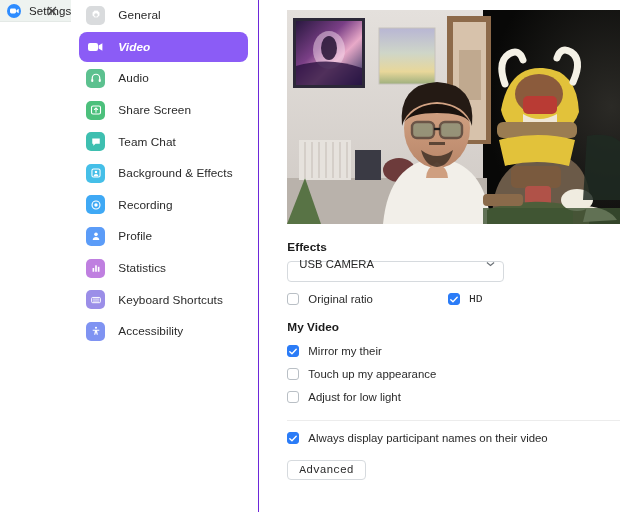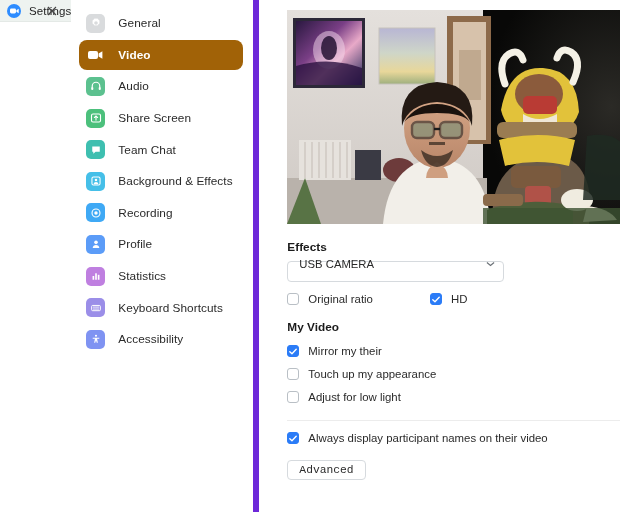--- a/index.html
+++ b/index.html
@@ -49,33 +49,32 @@
   
   .body {
     flex: 1 1 auto; display: flex; min-height: 0;
     position: relative;
   }
 
   
   .sidebar {
     width: 188px; flex: 0 0 188px;
     background: #ffffff;
-    padding-top: 8px;
-    border-right: 6px solid #6d28d9;
+    border-right: 1px solid #6d28d9;
     overflow: hidden;
   }
   .nav-item {
     height: 30.6px;
     margin: 0 10px 1px 8px;
     padding-left: 7px;
     border-radius: 8px;
     display: flex; align-items: center;
     cursor: pointer;
   }
-  .nav-item.active { background: #a16207; }
+  .nav-item.active { background: #8b5cf6; font-style: italic; }
   .nav-ico {
     width: 19px; height: 19px; flex: 0 0 19px;
     border-radius: 5px;
     display: flex; align-items: center; justify-content: center;
     color: #fff;
   }
   .nav-ico svg { display: block; }
   .nav-label {
     margin-left: 13px;
     font-size: 11.8px; color: #2a2a2a;
@@ -122,21 +121,21 @@
   }
   .select-val { font-size: 11.3px; color: #2a2a2a; flex: 1 1 auto; }
   .chev { color: #6b7177; font-size: 10px; line-height: 1; }
 
   .cb-row {
     display: flex; align-items: flex-start;
     margin-top: 11px;
     gap: 20px;
   }
   .cb-group { display: flex; align-items: center; cursor: pointer; }
-  .cb-group + .cb-group { margin-left: 37px; }
+  .cb-group + .cb-group { margin-left: 55px; font-family: Liberation Mono, monospace; }
   .cb {
     width: 12px; height: 12px; flex: 0 0 12px;
     border: 1.4px solid #b9bfc5; border-radius: 3px;
     background: #fff;
     display: flex; align-items: center; justify-content: center;
   }
   .cb.checked { background: #2b7cf7; border-color: #2b7cf7; }
   .cb svg { display: block; }
   .cb-label { margin-left: 9px; font-size: 11.4px; color: #2a2a2a; white-space: nowrap; }
 

